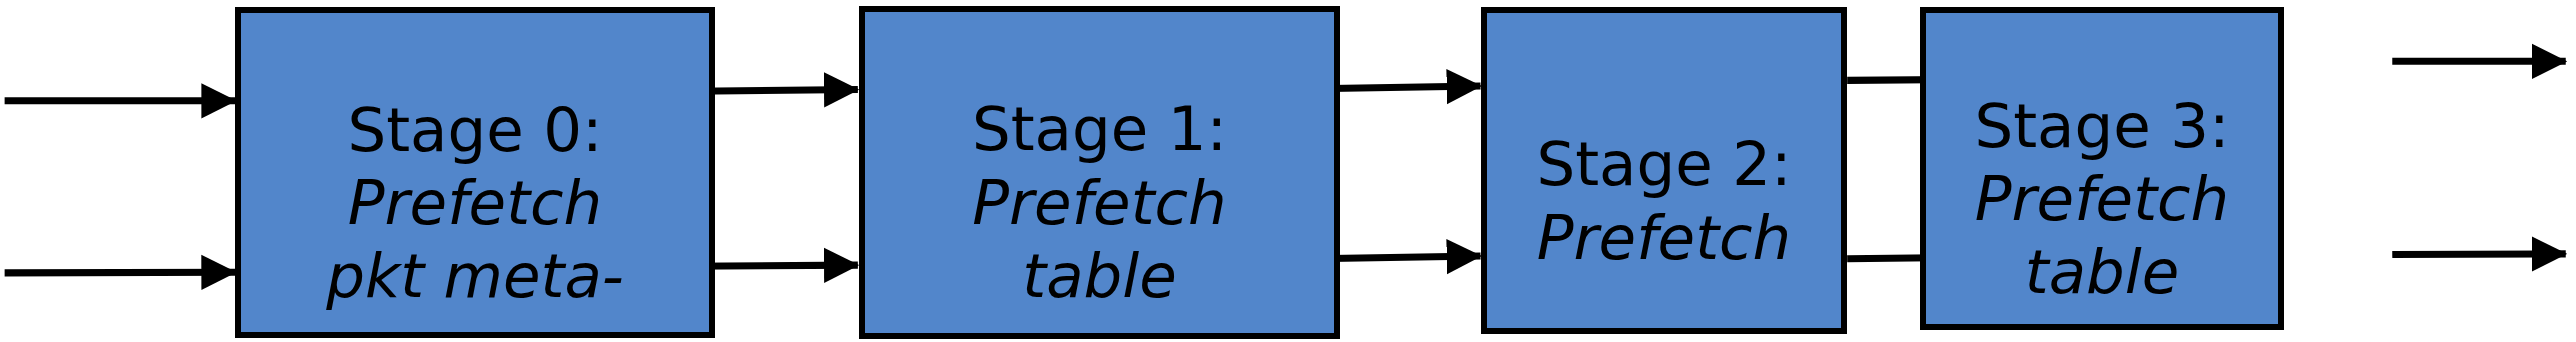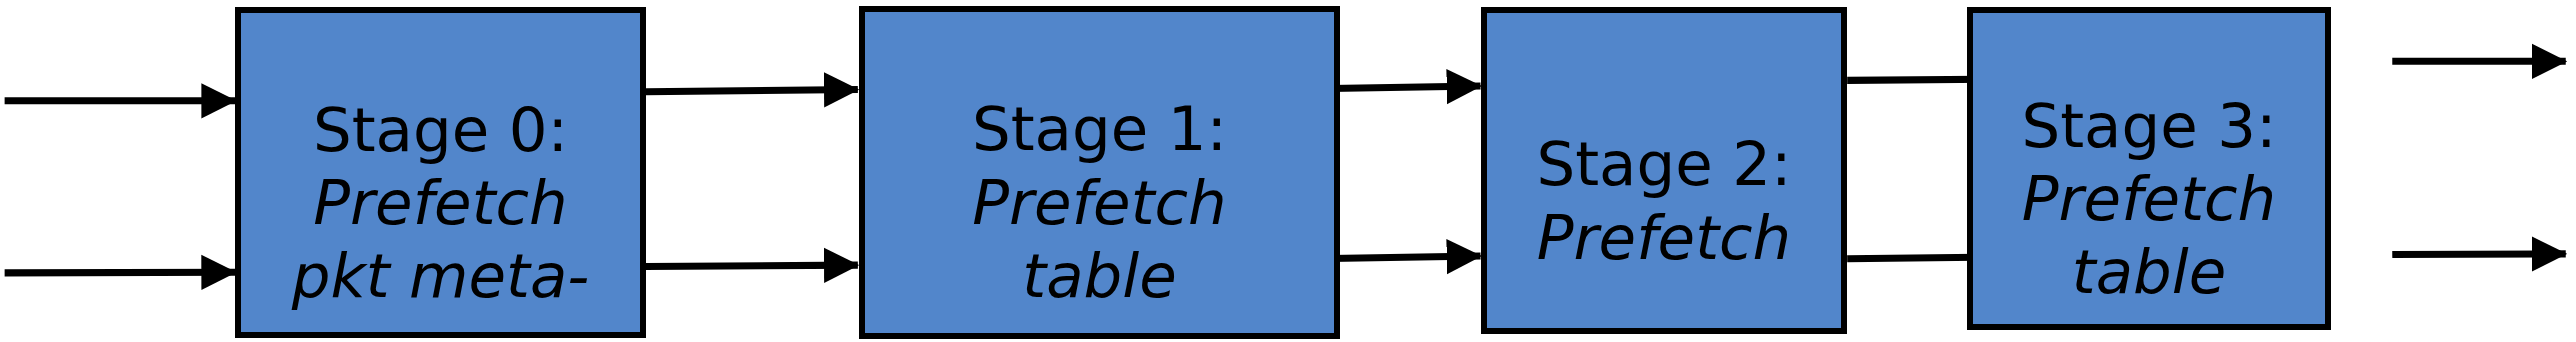--- a/index.html
+++ b/index.html
@@ -63,21 +63,21 @@
     <line x1="915" y1="130" x2="1216" y2="127" marker-end="url(#ah)"></line>
     <line x1="915" y1="378" x2="1216" y2="376" marker-end="url(#ah)"></line>
     <line x1="1798" y1="127" x2="2099" y2="122" marker-end="url(#ah)"></line>
     <line x1="1798" y1="368" x2="2099" y2="363" marker-end="url(#ah)"></line>
     <line x1="2619" y1="114" x2="2858" y2="112" marker-end="url(#ah)"></line>
     <line x1="2619" y1="367" x2="2866" y2="364" marker-end="url(#ah)"></line>
     <line x1="3392" y1="87" x2="3638" y2="87" marker-end="url(#ah)"></line>
     <line x1="3392" y1="361" x2="3638" y2="360" marker-end="url(#ah)"></line>
   </svg>
 
-  <div class="stage-box" style="left:235px;top:7px;width:411px;height:331px;">
+  <div class="stage-box" style="left:235px;top:7px;width:480px;height:331px;">
     <div class="stage-text">
       <div class="stage-title">Stage 0:</div>
       <div class="stage-detail">Prefetch</div>
       <div class="stage-detail">pkt meta-</div>
     </div>
   </div>
 
   <div class="stage-box" style="left:859px;top:5.6px;width:481px;height:333px;">
     <div class="stage-text">
       <div class="stage-title">Stage 1:</div>
@@ -86,21 +86,21 @@
     </div>
   </div>
 
   <div class="stage-box" style="left:1481px;top:7px;width:366px;height:327px;">
     <div class="stage-text">
       <div class="stage-title">Stage 2:</div>
       <div class="stage-detail">Prefetch</div>
     </div>
   </div>
 
-  <div class="stage-box" style="left:1967px;top:7px;width:364px;height:323px;">
+  <div class="stage-box" style="left:1920px;top:7px;width:364px;height:323px;">
     <div class="stage-text">
       <div class="stage-title">Stage 3:</div>
       <div class="stage-detail">Prefetch</div>
       <div class="stage-detail">table</div>
     </div>
   </div>
 
 </div>
 
 

